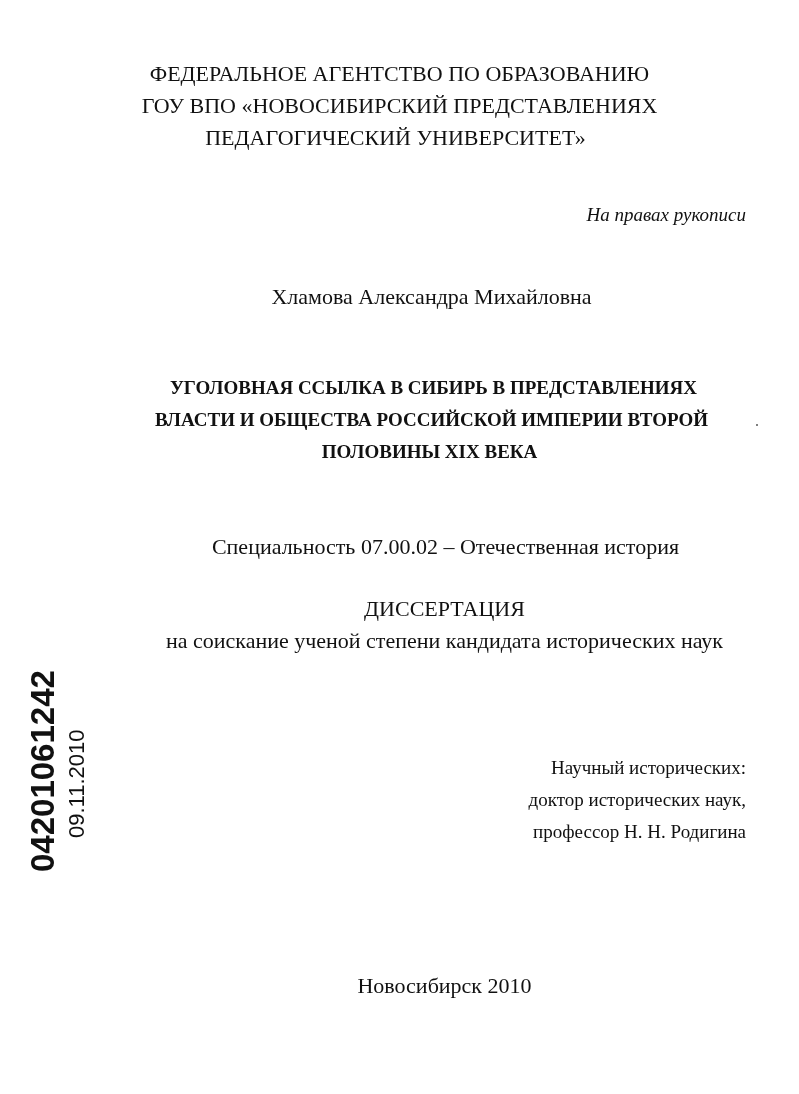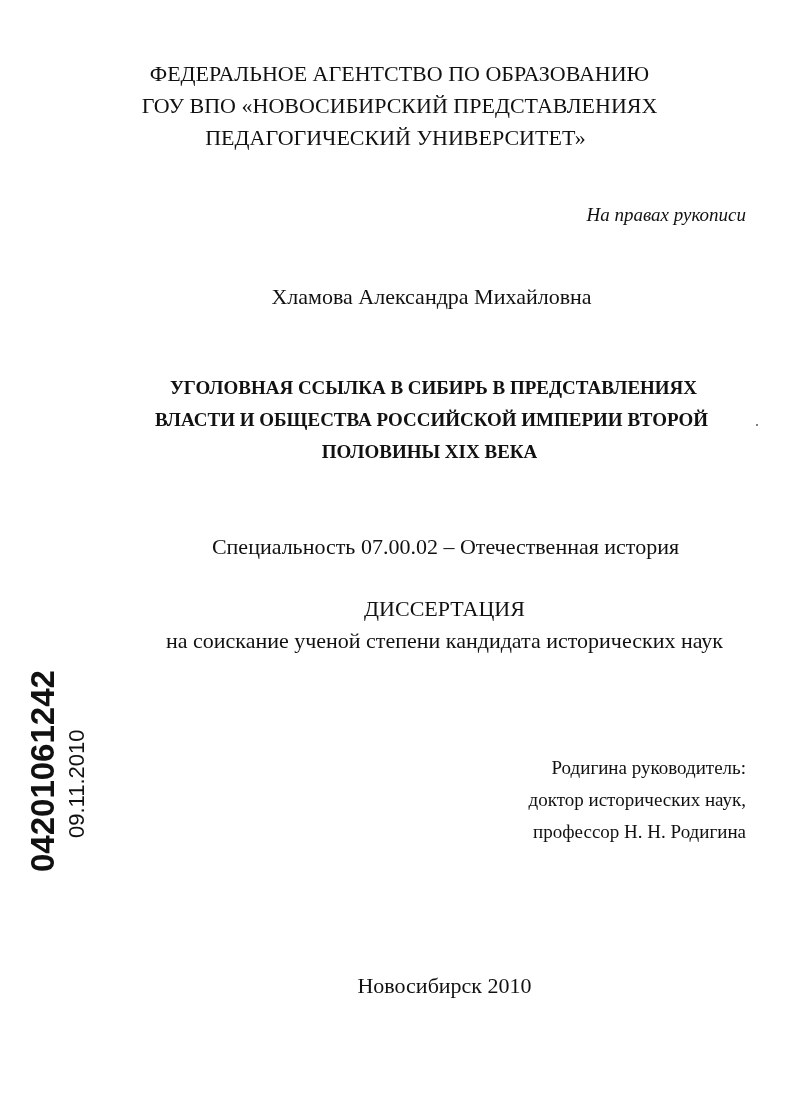--- a/index.html
+++ b/index.html
@@ -27,21 +27,21 @@
 
   <div class="line bold" style="top:377px; left:34px;">УГОЛОВНАЯ ССЫЛКА В СИБИРЬ В ПРЕДСТАВЛЕНИЯХ</div>
   <div class="line bold" style="top:409px; left:32px;">ВЛАСТИ И ОБЩЕСТВА РОССИЙСКОЙ ИМПЕРИИ ВТОРОЙ</div>
   <div class="line bold" style="top:441px; left:30px;">ПОЛОВИНЫ XIX ВЕКА</div>
   <div class="dot"></div>
 
   <div class="line" style="top:536px; left:46px;">Специальность 07.00.02 – Отечественная история</div>
   <div class="line" style="top:598px; left:45px;">ДИССЕРТАЦИЯ</div>
   <div class="line" style="top:630px; left:45px;">на соискание ученой степени кандидата исторических наук</div>
 
-  <div class="right" style="top:757px; right:53px;">Родигина руководитель:</div>
+  <div class="right" style="top:757px; right:53px;">Научный исторических:</div>
   <div class="right" style="top:789px; right:53px;margin-left:26px;">доктор исторических наук,</div>
   <div class="right" style="top:821px; right:53px;text-align:center;">профессор Н. Н. Родигина</div>
 
   <div class="line" style="top:975px; left:45px;">Новосибирск 2010</div>
 
   <div class="stamp" style="left:25px; top:872px; font-size:33px; font-weight:bold; line-height:36px;">04201061242</div>
   <div class="stamp" style="left:65px; top:838px; font-size:22px; line-height:24px;">09.11.2010</div>
 </div>
 
 </body></html>

